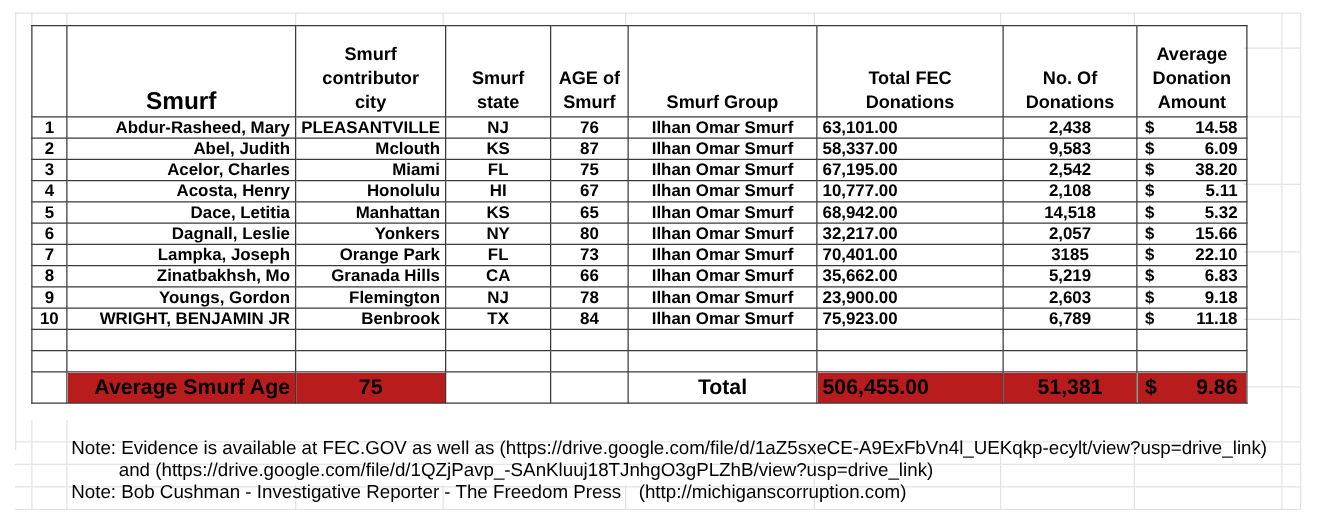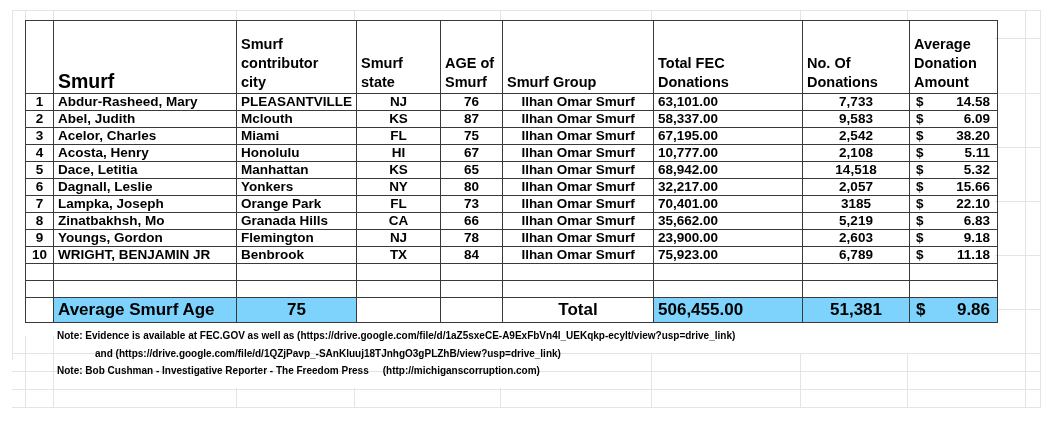--- a/index.html
+++ b/index.html
@@ -48,51 +48,51 @@
     }
     table.smurf td, table.smurf th {
       border: 1.5px solid #3a3a3a;
       padding: 0 4px;
       white-space: nowrap;
       overflow: hidden;
       line-height: 16px;
     }
     table.smurf thead th {
       font-size: 14.5px;
-      text-align: left;
+      text-align: center;
       vertical-align: bottom;
       height: 70px;
       line-height: 19px;
       padding-bottom: 1px;
     }
     table.smurf thead th.big {
       font-size: 19.5px;
       padding-bottom: 2px;
     }
     table.smurf tbody tr.data td { height: 16px; }
     table.smurf tbody tr.blank td { height: 16px; }
     table.smurf tbody tr.total td {
       height: 24px;
       font-size: 17px;
     }
     .c { text-align: center; }
     .r { text-align: left; }
-    .l { text-align: left; }
-    .yellow { background: #7dd3fc; }
+    .l { text-align: right; }
+    .yellow { background: #b91c1c; }
     .dollar-cell {
       display: flex;
       justify-content: space-between;
       padding: 0 3px 0 2px;
     }
     .notes {
       position: absolute;
       left: 57px;
-      top: 327px;
-      font-weight: bold;
-      font-size: 10px;
+      top: 350px;
+      font-weight: normal;
+      font-size: 15px;
       line-height: 17.5px;
       white-space: nowrap;
     }
     .notes .indent { padding-left: 38px; }
     .notes .sp { display: inline-block; width: 14px; }
   </style>
 </head>
 <body>
 
 <div class="sheet">
@@ -175,21 +175,21 @@
     </thead>
     <tbody>
       <tr class="data">
         <td class="c">1</td>
         <td class="l">Abdur-Rasheed, Mary</td>
         <td class="l">PLEASANTVILLE</td>
         <td class="c">NJ</td>
         <td class="c">76</td>
         <td class="c">Ilhan Omar Smurf</td>
         <td class="r">63,101.00</td>
-        <td class="c">7,733</td>
+        <td class="c">2,438</td>
         <td>
             <div class="dollar-cell">
               <span>$</span>
               <span>14.58</span>
             </div>
           </td>
       </tr>
       <tr class="data">
         <td class="c">2</td>
         <td class="l">Abel, Judith</td>

